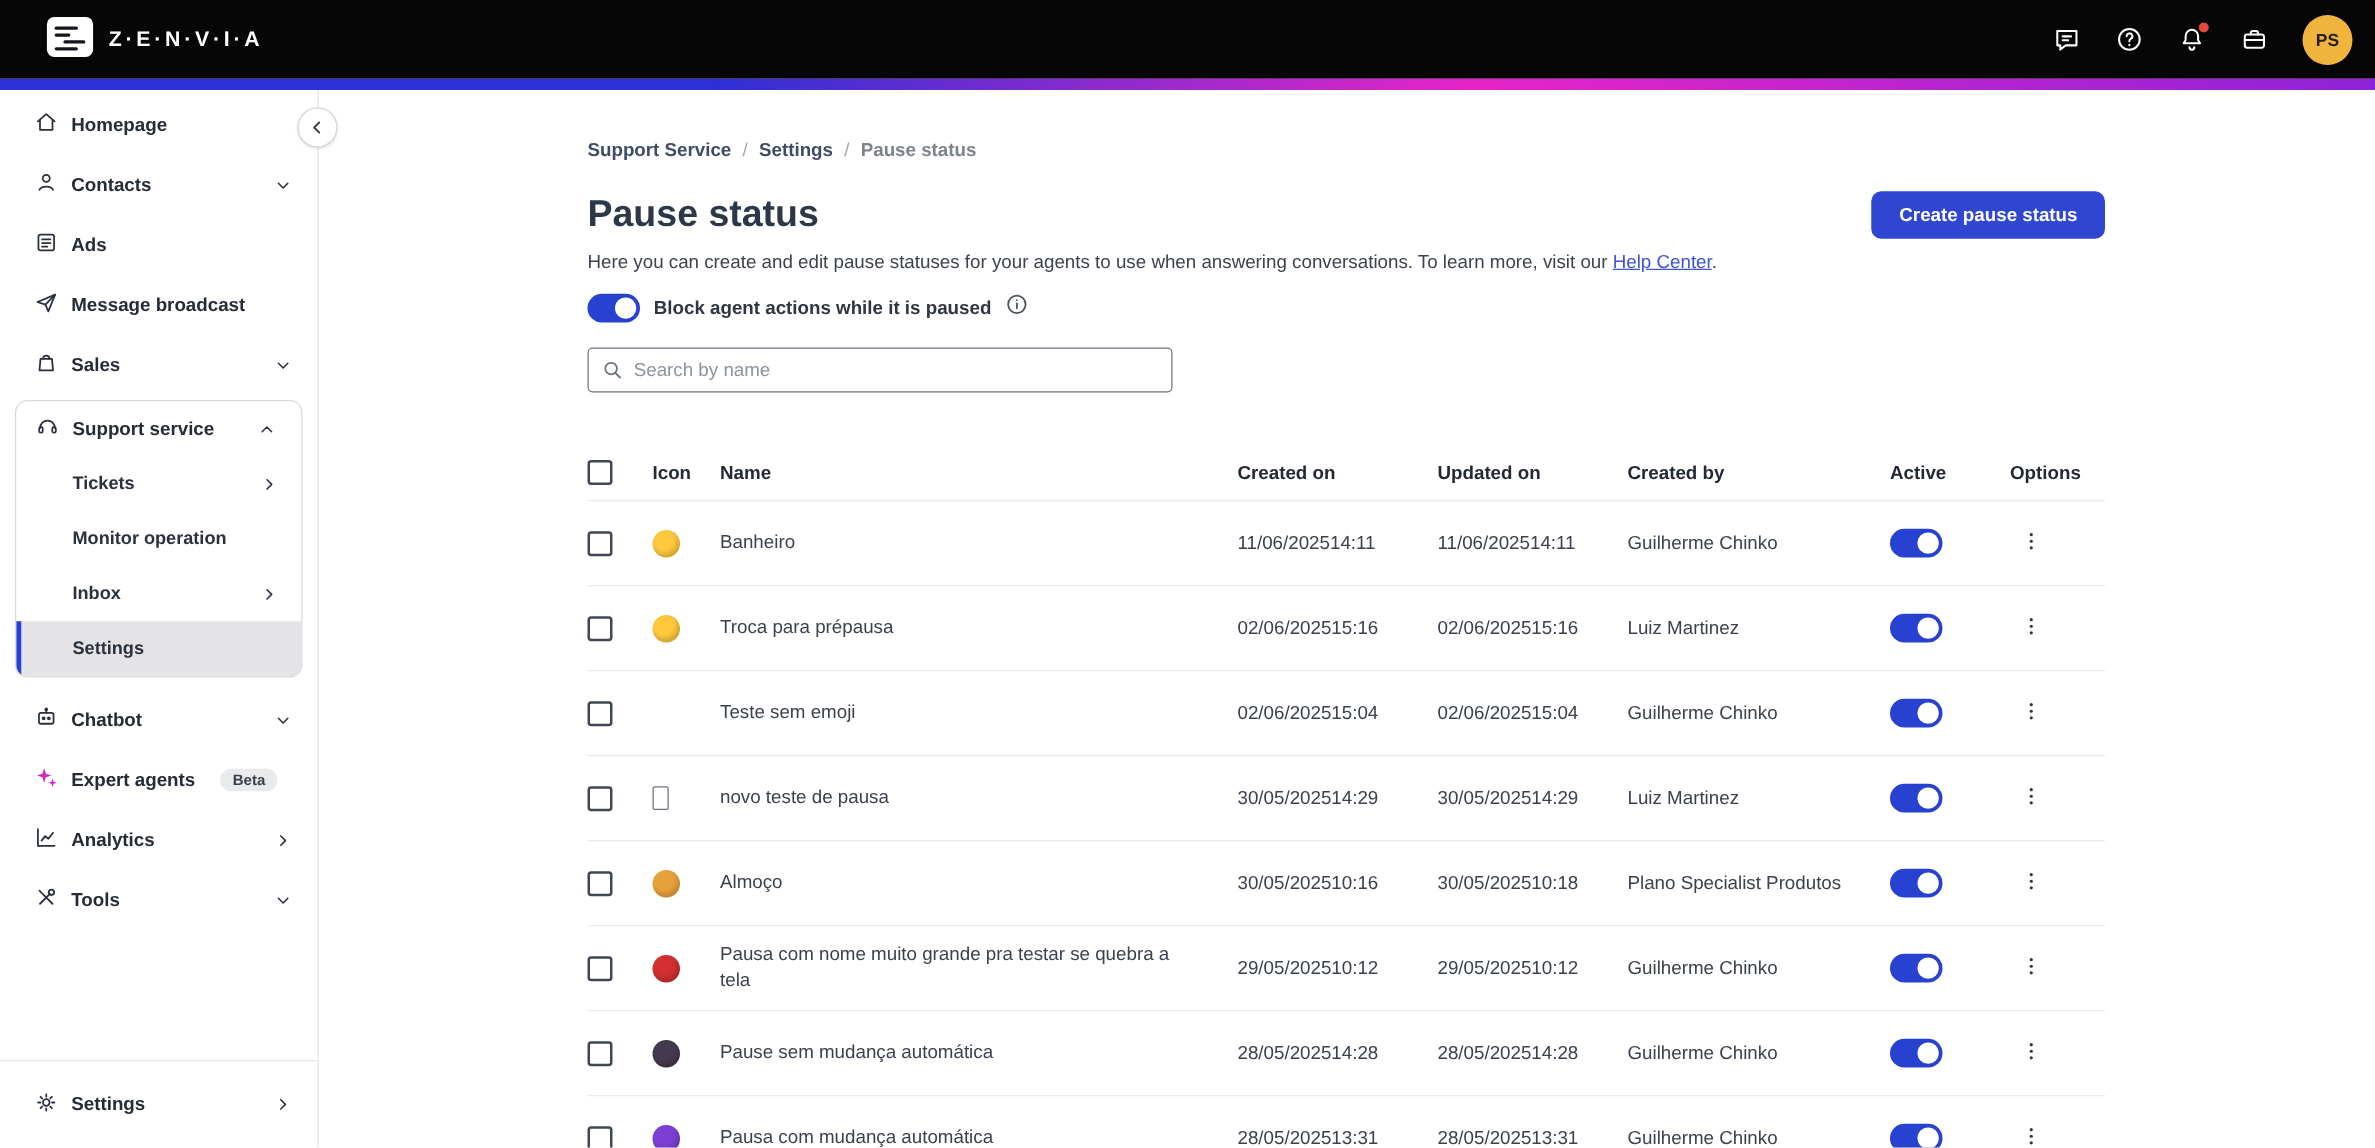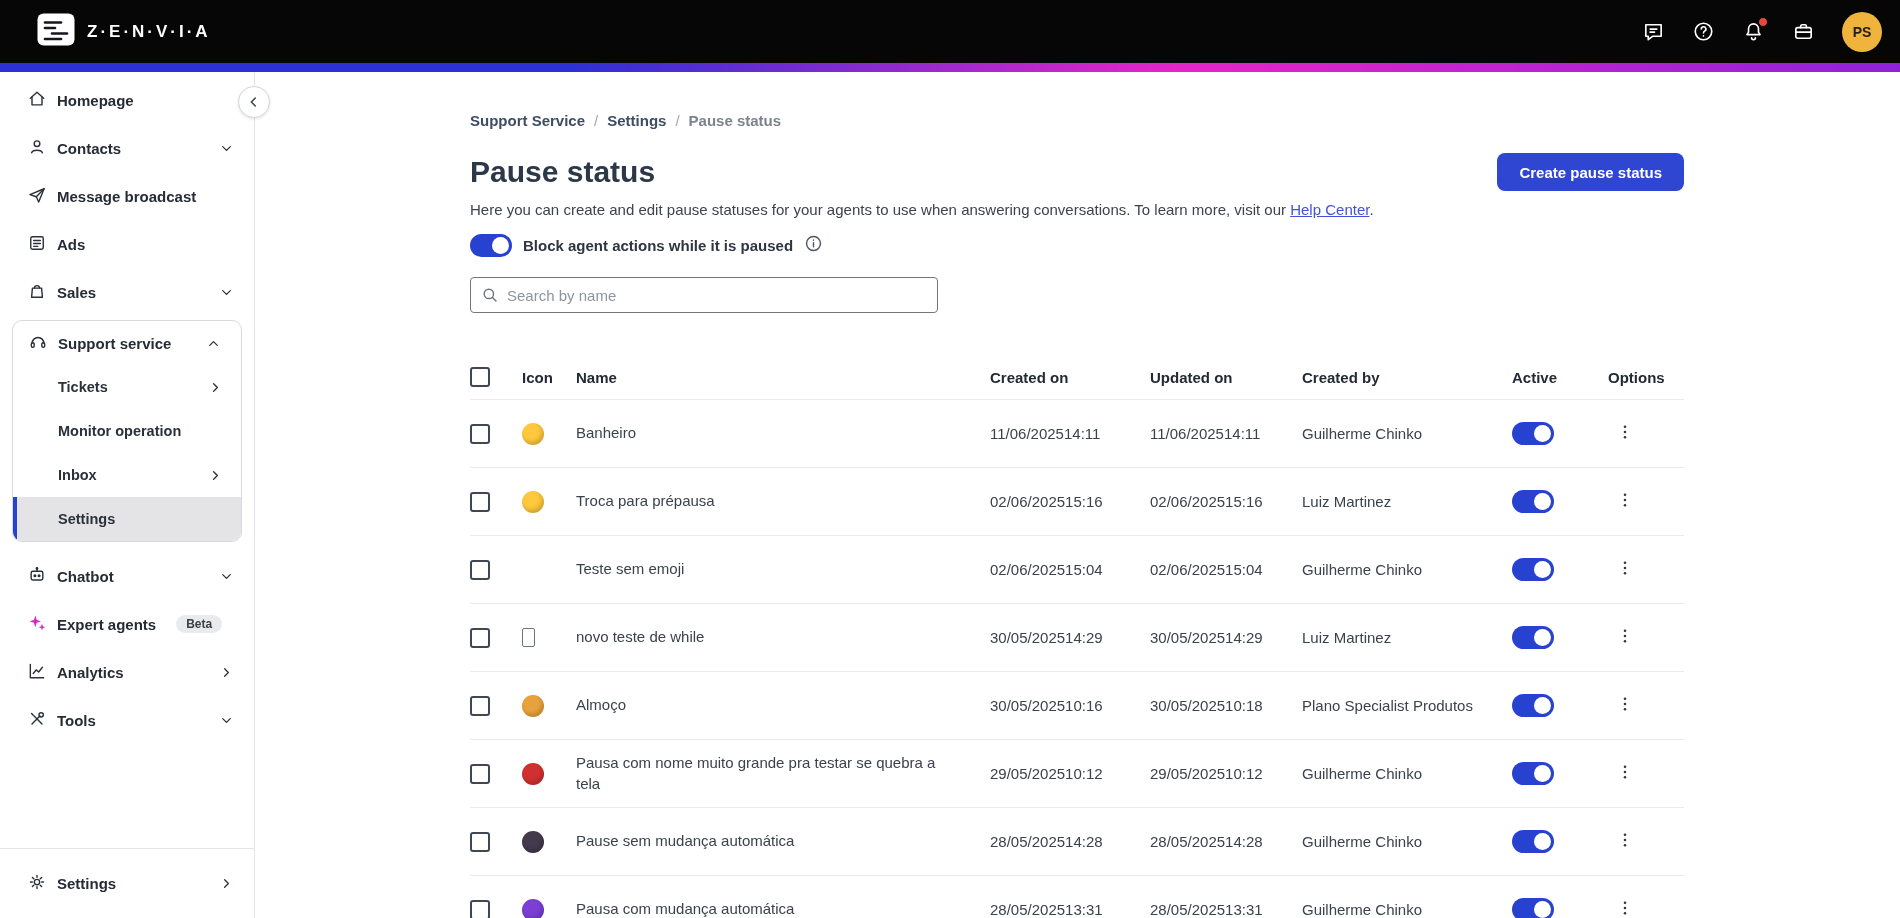--- a/index.html
+++ b/index.html
@@ -181,35 +181,35 @@
         <span class="chev">
           <svg width="15" height="15" viewBox="0 0 24 24" fill="none" stroke="#2a313c" stroke-width="2" stroke-linecap="round" stroke-linejoin="round">
               <path d="M6 9l6 6 6-6"></path>
             </svg>
         </span>
       </div>
 
       <div class="nav-item">
         <span>
           <svg width="20" height="20" viewBox="0 0 24 24" fill="none" stroke="#2a313c" stroke-width="1.7" stroke-linecap="round" stroke-linejoin="round">
+              <rect x="4.5" y="4.5" width="15" height="15" rx="2"></rect>
+              <path d="M8 9h8M8 12.5h8M8 16h5"></path>
+            </svg>
+        </span>
+        <span>Ads</span>
+      </div>
+
+      <div class="nav-item">
+        <span>
+          <svg width="20" height="20" viewBox="0 0 24 24" fill="none" stroke="#2a313c" stroke-width="1.7" stroke-linecap="round" stroke-linejoin="round">
               <path d="M3.5 11.5L20.5 4.5 14 20.5l-2.8-6.4z"></path>
               <path d="M11.2 14.1l9.3-9.6"></path>
             </svg>
         </span>
         <span>Message broadcast</span>
-      </div>
-
-      <div class="nav-item">
-        <span>
-          <svg width="20" height="20" viewBox="0 0 24 24" fill="none" stroke="#2a313c" stroke-width="1.7" stroke-linecap="round" stroke-linejoin="round">
-              <rect x="4.5" y="4.5" width="15" height="15" rx="2"></rect>
-              <path d="M8 9h8M8 12.5h8M8 16h5"></path>
-            </svg>
-        </span>
-        <span>Ads</span>
       </div>
 
       <div class="nav-item">
         <span>
           <svg width="20" height="20" viewBox="0 0 24 24" fill="none" stroke="#2a313c" stroke-width="1.7" stroke-linecap="round" stroke-linejoin="round">
               <path d="M6.5 8.5h11l1 11h-13z"></path>
               <path d="M9 8.5a3 3 0 0 1 6 0"></path>
             </svg>
         </span>
         <span>Sales</span>
@@ -490,21 +490,21 @@
       </button>
     </div>
   </div>
               <div class="trow">
     <div class="cell">
                   <span class="checkbox"></span>
                 </div>
     <div class="cell">
                   <span class="row-icon tofu"></span>
                 </div>
-    <div class="cell c-name">novo teste de while</div>
+    <div class="cell c-name">novo teste de pausa</div>
     <div class="cell c-date">
       <span>30/05/2025</span>
       <span>14:29</span>
     </div>
     <div class="cell c-date">
       <span>30/05/2025</span>
       <span>14:29</span>
     </div>
     <div class="cell c-createdby">Luiz Martinez</div>
     <div class="cell">

